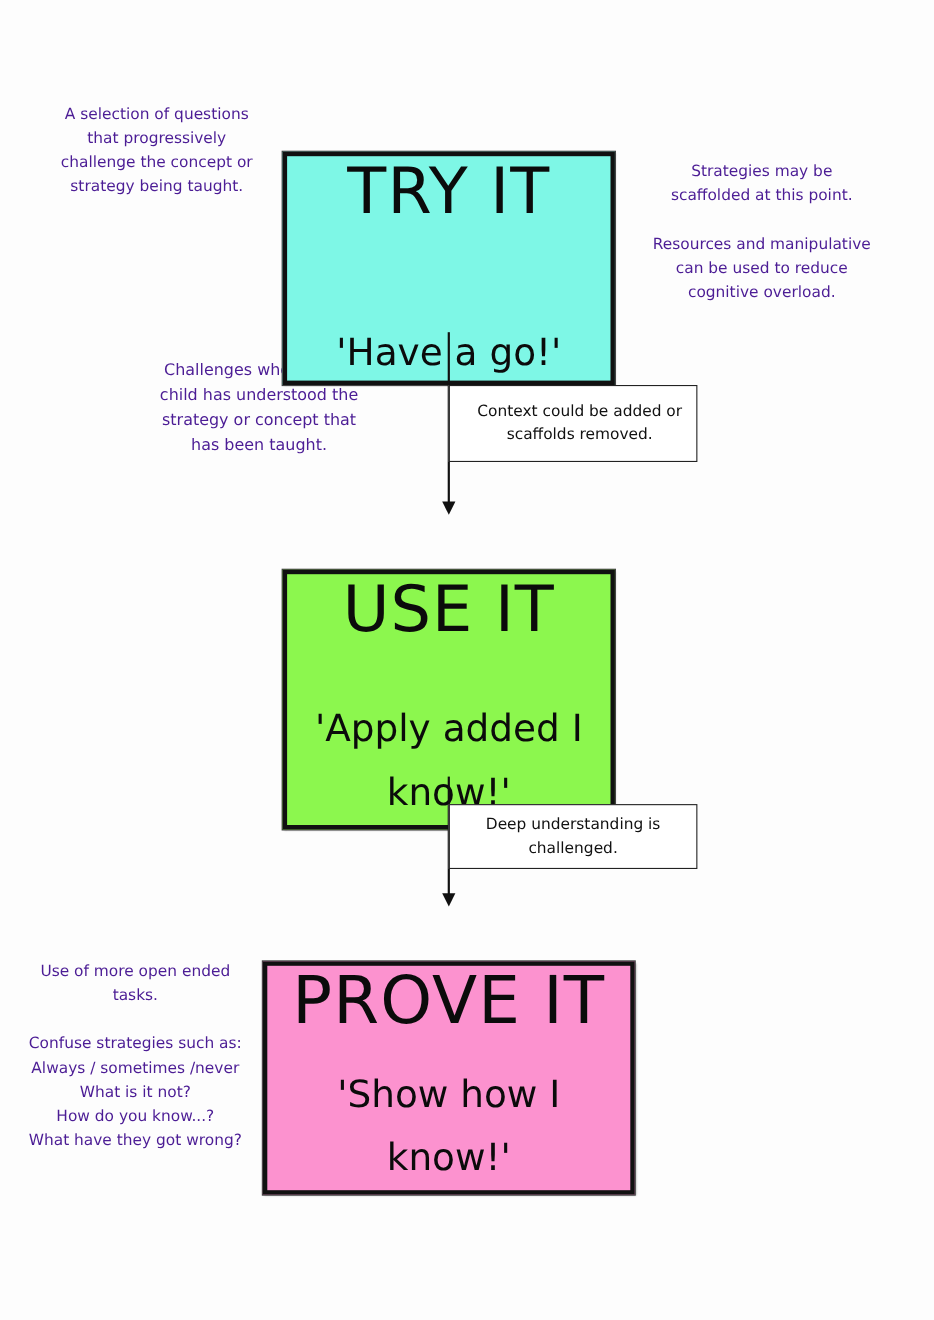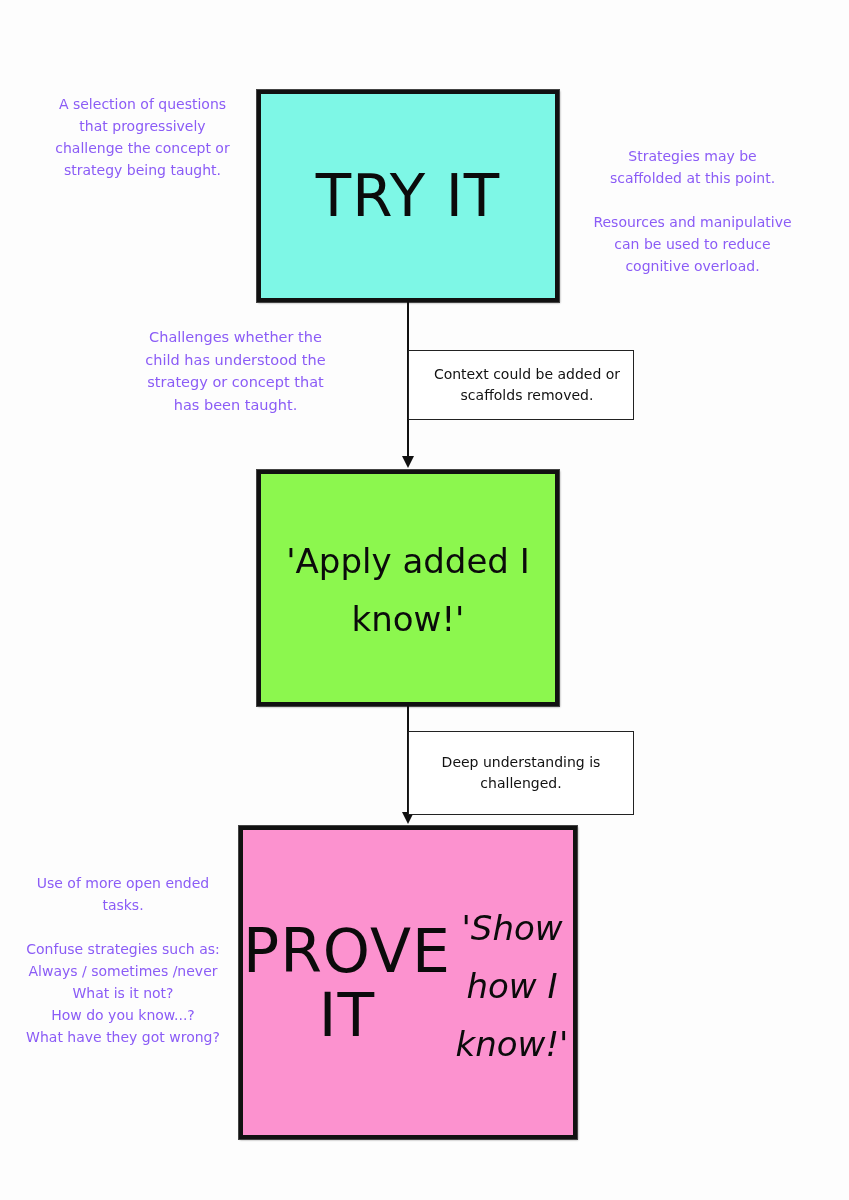--- a/index.html
+++ b/index.html
@@ -4,29 +4,30 @@
 <style>
   html, body { margin: 0; padding: 0; }
   body {
     width: 849px; height: 1200px; position: relative; overflow: hidden;
     background: #fdfdfd;
     font-family: "DejaVu Sans", sans-serif;
     color: #111;
   }
   .note {
     position: absolute; text-align: center;
-    font-size: 14px; line-height: 22px; color: #8b5cf6;
+    font-size: 14px; line-height: 22px; color: #4c1d95;
     white-space: pre-line;
   }
   .stage {
     position: absolute; box-sizing: border-box;
     border: 4px solid #111;
     box-shadow: 0 0 0 1px #444, 1px 1px 2px rgba(0,0,0,0.4);
-    display: flex; flex-direction: row; align-items: center; justify-content: center;
+    display: flex; flex-direction: column; align-items: center; justify-content: space-between;
     text-align: center;
+    margin-top: 48px;
   }
   .stage-title { font-size: 58px; line-height: 64px; letter-spacing: 1px; color: #0b0b0b; }
   .stage-sub { font-size: 34px; line-height: 50px; color: #0b0b0b; white-space: pre-line; }
   .vline { position: absolute; width: 2px; background: #111; }
   .arrowhead {
     position: absolute; width: 0; height: 0;
     border-left: 6px solid transparent; border-right: 6px solid transparent;
     border-top: 12px solid #111;
   }
   .callout {
@@ -57,34 +58,36 @@
 tasks.
 
 Confuse strategies such as:
 Always / sometimes /never
 What is it not?
 How do you know...?
 What have they got wrong?</div>
 
 <div class="stage" style="left:257px; top:90px; width:302px; height:212px; background:#7ef7e6;">
   <div class="stage-title">TRY IT</div>
+  <div class="stage-sub" style="margin-top:6px;">'Have a go!'</div>
 </div>
 
 <div class="vline" style="left:407px; top:302px; height:156px;"></div>
 <div class="arrowhead" style="left:402px; top:456px;"></div>
 <div class="callout" style="left:408px; top:350px; width:226px; height:70px;padding-left:12px;">Context could be added or
 scaffolds removed.</div>
 
 <div class="stage" style="left:257px; top:470px; width:302px; height:236px; background:#8cf74e;">
+  <div class="stage-title">USE IT</div>
   <div class="stage-sub" style="margin-top:4px; line-height:58px;">'Apply added I
 know!'</div>
 </div>
 
 <div class="vline" style="left:407px; top:706px; height:108px;"></div>
 <div class="arrowhead" style="left:402px; top:812px;"></div>
-<div class="callout" style="left:408px; top:731px; width:226px; height:84px;">Deep understanding is
+<div class="callout" style="left:408px; top:731px; width:226px; height:59px;">Deep understanding is
 challenged.</div>
 
-<div class="stage" style="left:239px; top:826px; width:338px; height:313px; background:#fc92cf;">
+<div class="stage" style="left:239px; top:826px; width:338px; height:212px; background:#fc92cf;">
   <div class="stage-title" style="font-size:60px;">PROVE IT</div>
-  <div class="stage-sub" style="margin-top:6px; line-height:58px;font-style:italic;">'Show how I
+  <div class="stage-sub" style="margin-top:6px; line-height:58px;">'Show how I
 know!'</div>
 </div>
 
 </body></html>

